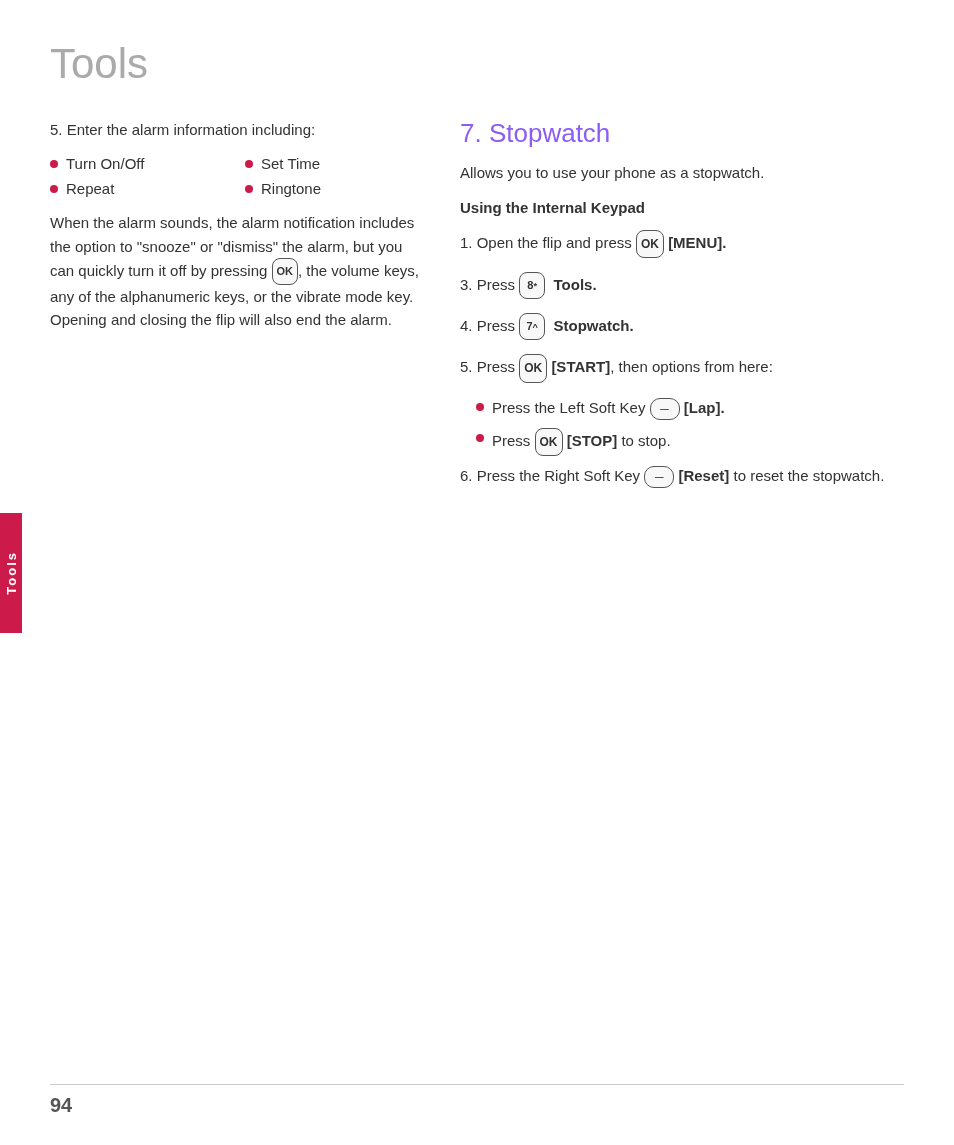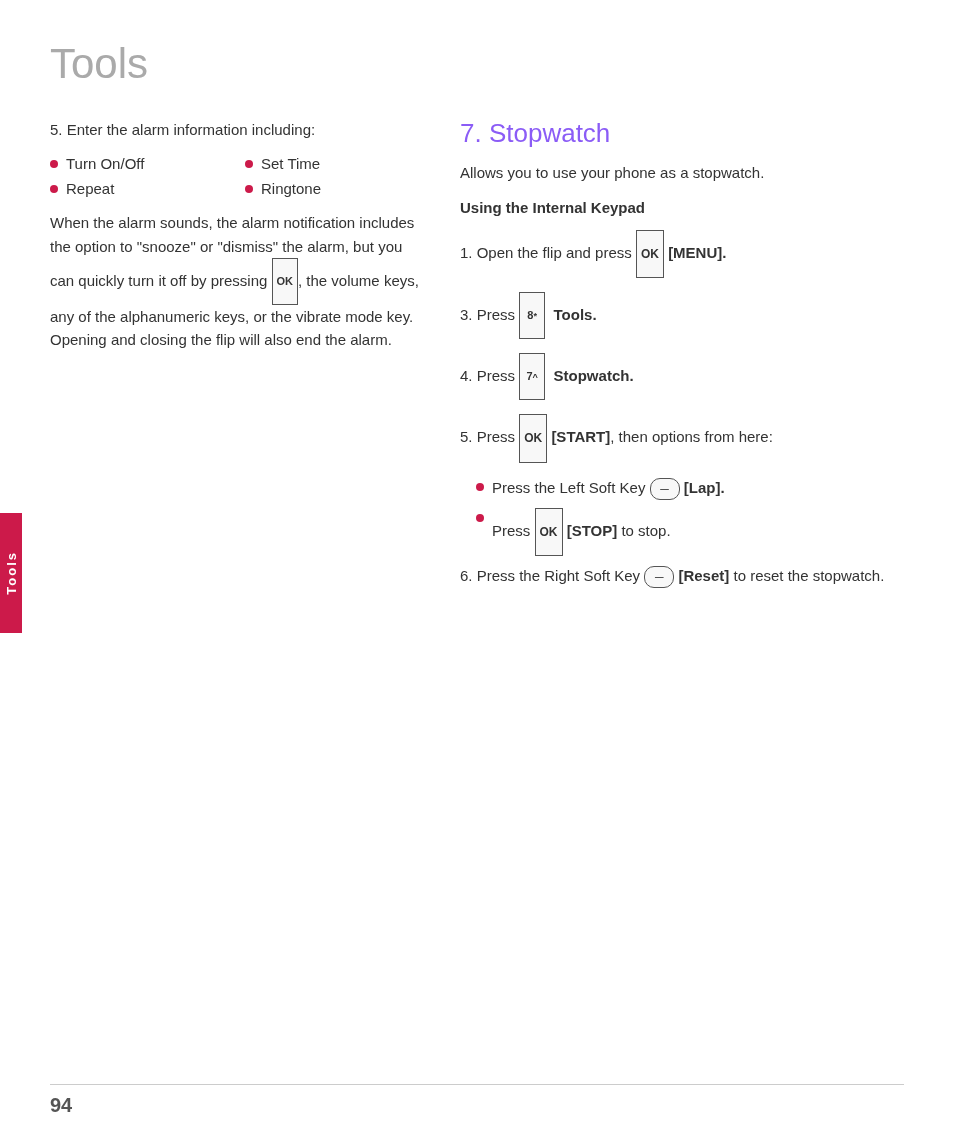--- a/index.html
+++ b/index.html
@@ -160,22 +160,22 @@
       margin-bottom: 8px;
       line-height: 1.5;
     }
 
     
     .key-icon {
       display: inline-flex;
       align-items: center;
       justify-content: center;
       border: 1.5px solid #555;
-      border-radius: 0;
-      padding: 14px 4px;
+      border-radius: 8px;
+      padding: 4px 4px;
       font-size: 12px;
       font-weight: bold;
       color: #333;
       white-space: nowrap;
       vertical-align: middle;
       background: #f8f8f8;
       min-width: 26px;
       min-height: 18px;
     }
 

